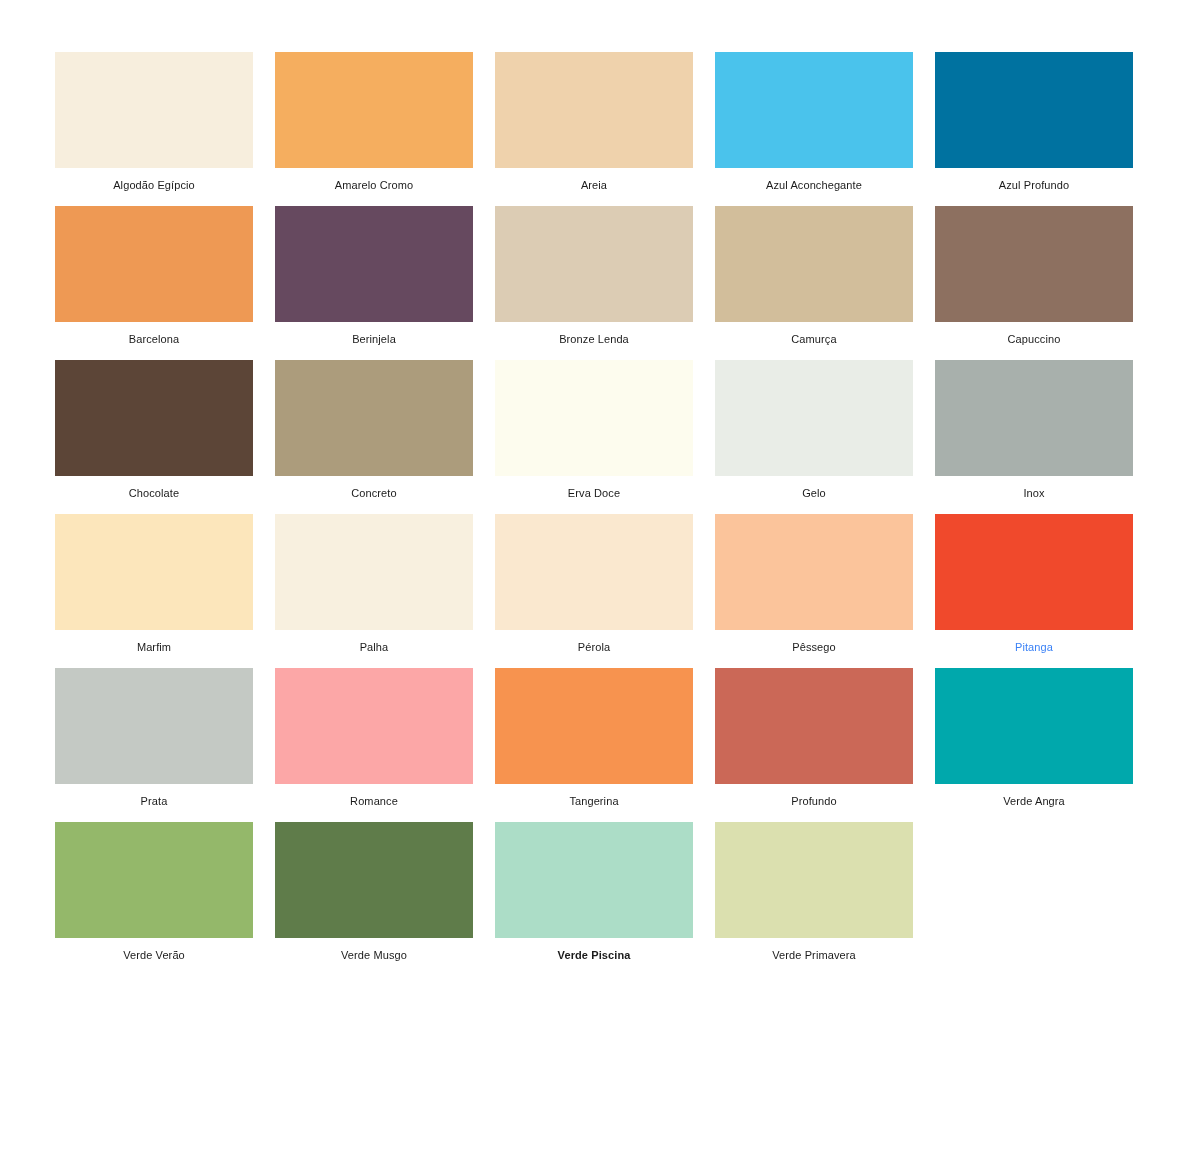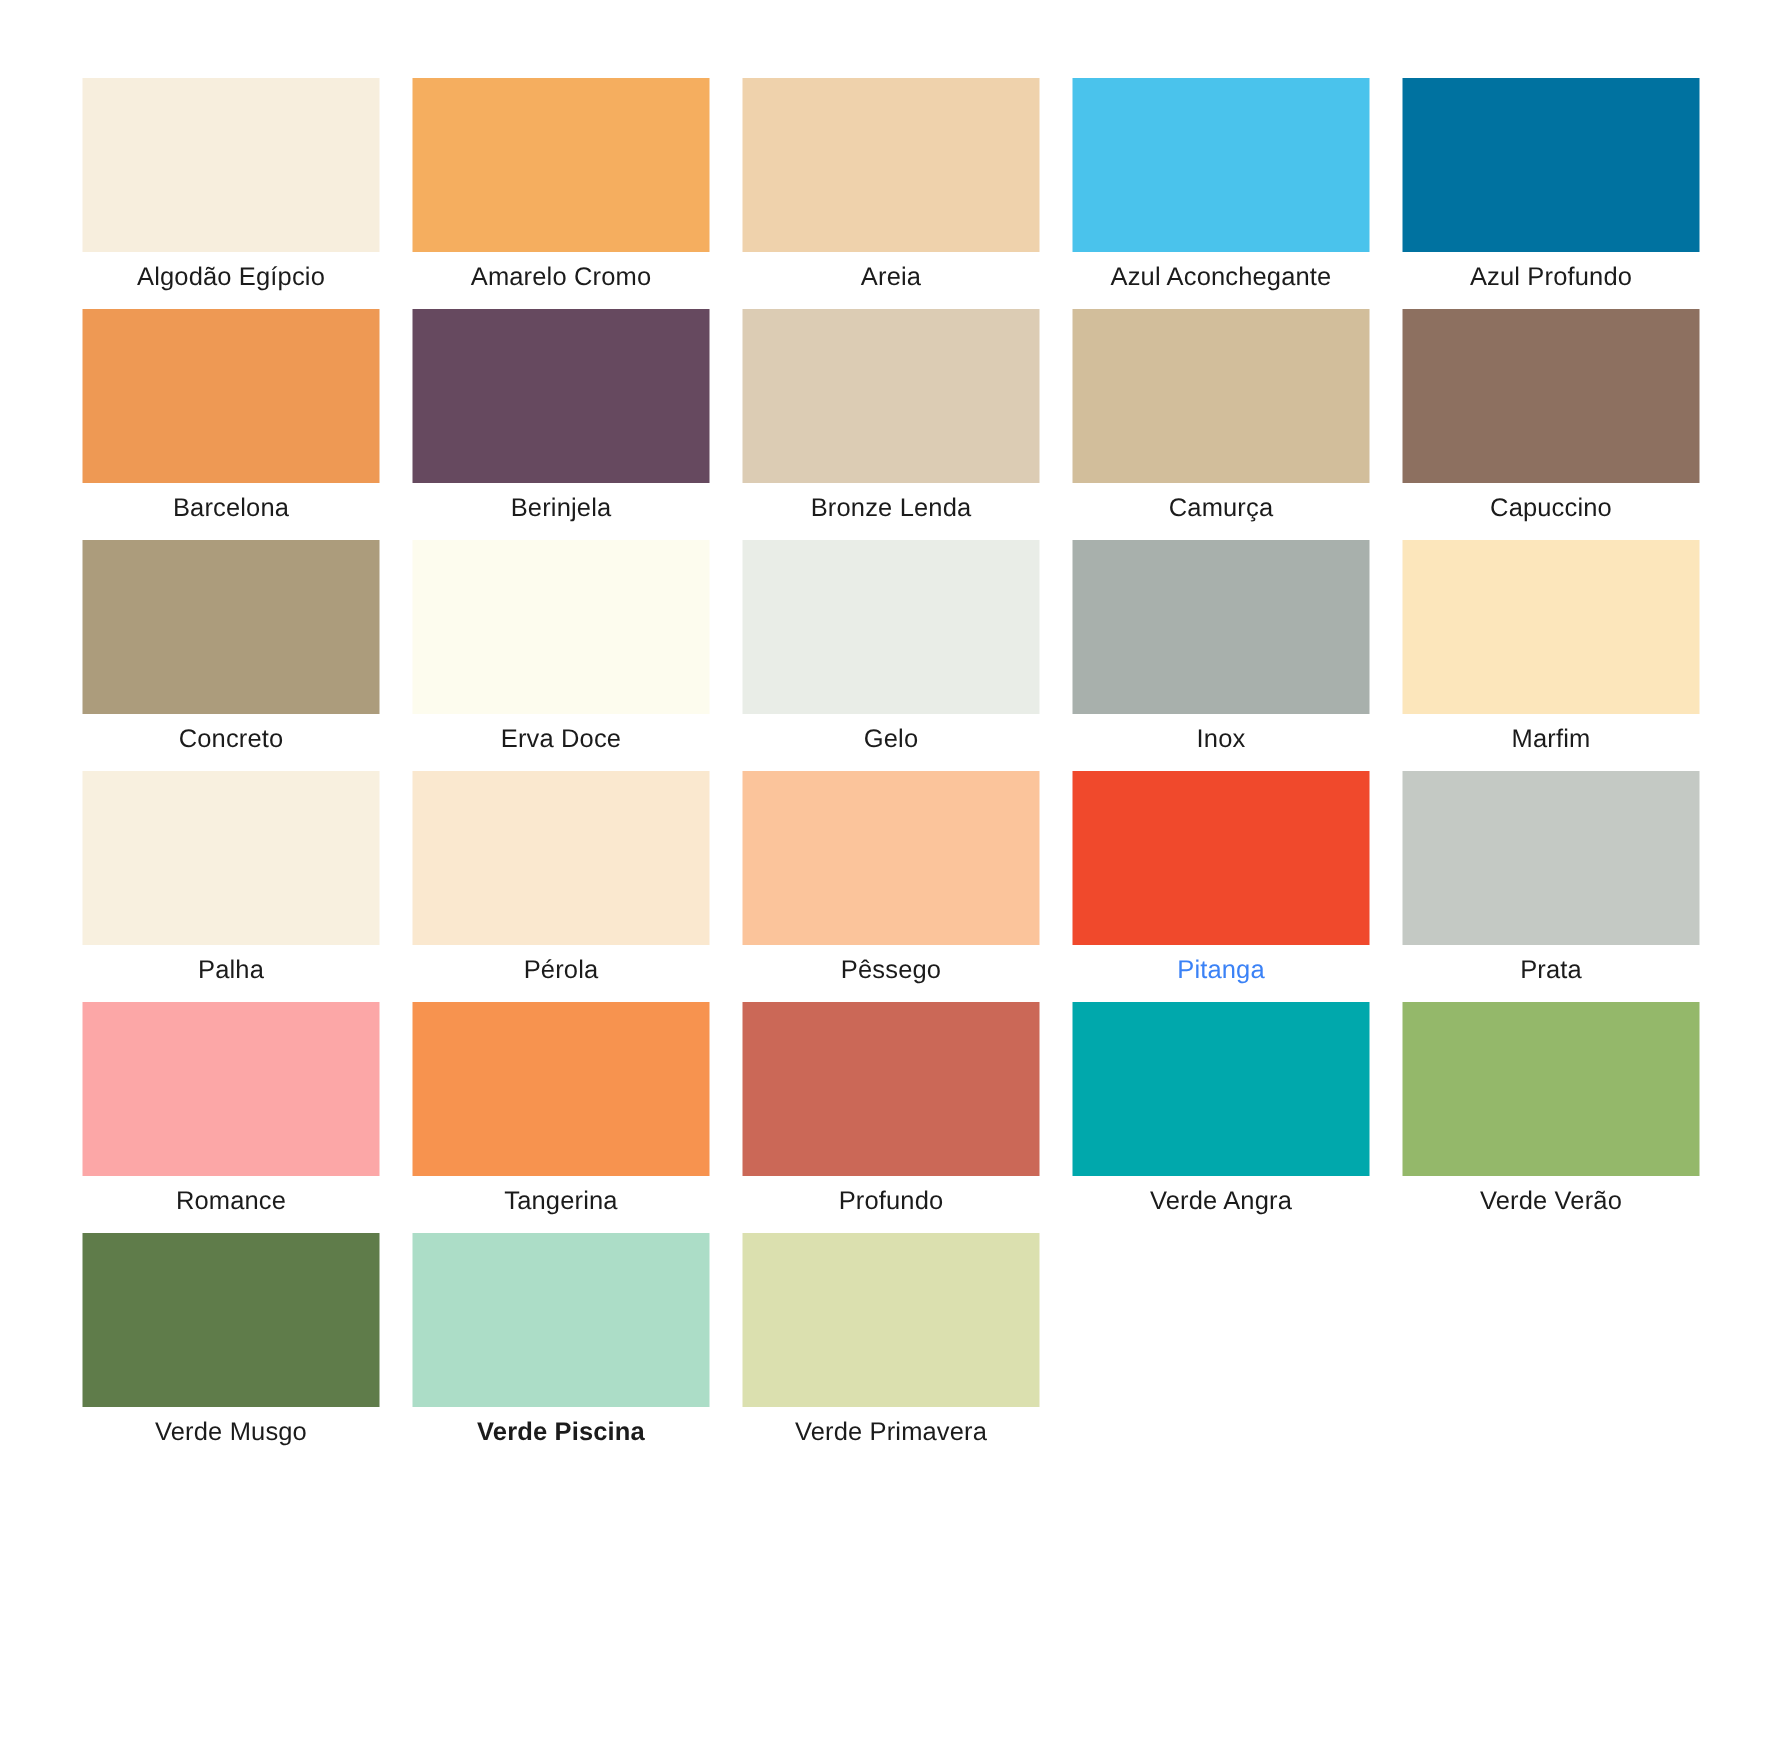--- a/index.html
+++ b/index.html
@@ -33,21 +33,21 @@
   }
   .swatch-chip {
     width: 198px;
     height: 116px;
     flex: 0 0 116px;
     background: #ffffff;
   }
   .swatch-label {
     width: 198px;
     text-align: center;
-    font-size: 17px;
+    font-size: 11px;
     line-height: 14px;
     color: #1b1b1b;
     padding-top: 10px;
     letter-spacing: 0.1px;
     white-space: nowrap;
   }
   .swatch-label.bold {
     font-weight: bold;
   }
   .swatch-label.muted {
@@ -90,20 +90,24 @@
       <div class="swatch-chip" style="background: rgb(220, 204, 180);"></div>
       <div class="swatch-label">Bronze Lenda</div>
     </div>
     <div class="swatch-cell">
       <div class="swatch-chip" style="background: rgb(210, 190, 155);"></div>
       <div class="swatch-label">Camurça</div>
     </div>
     <div class="swatch-cell">
       <div class="swatch-chip" style="background: rgb(141, 112, 96);"></div>
       <div class="swatch-label">Capuccino</div>
+    </div>
+    <div class="swatch-cell">
+      <div class="swatch-chip" style="background: rgb(92, 69, 55);"></div>
+      <div class="swatch-label">Chocolate</div>
     </div>
     <div class="swatch-cell">
       <div class="swatch-chip" style="background: rgb(172, 156, 124);"></div>
       <div class="swatch-label">Concreto</div>
     </div>
     <div class="swatch-cell">
       <div class="swatch-chip" style="background: rgb(253, 252, 238);"></div>
       <div class="swatch-label">Erva Doce</div>
     </div>
     <div class="swatch-cell">

